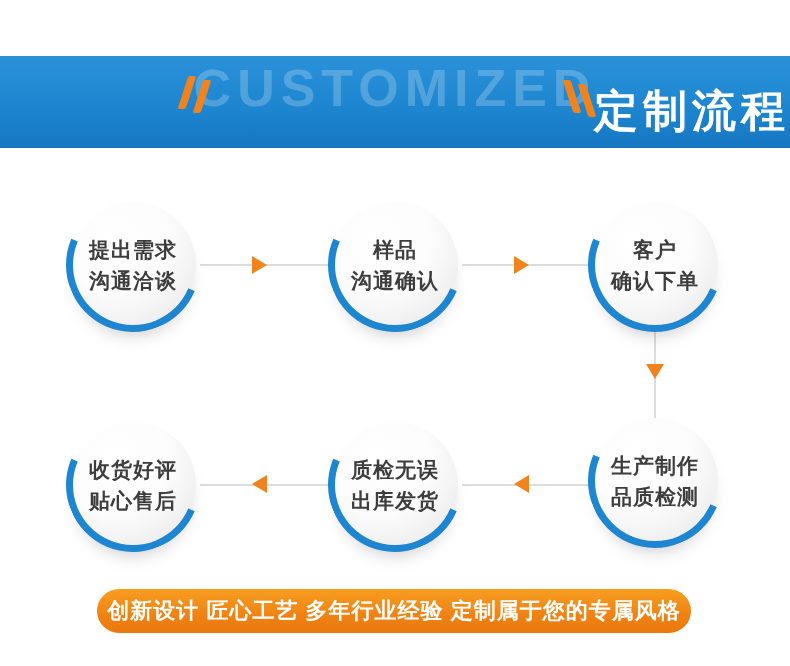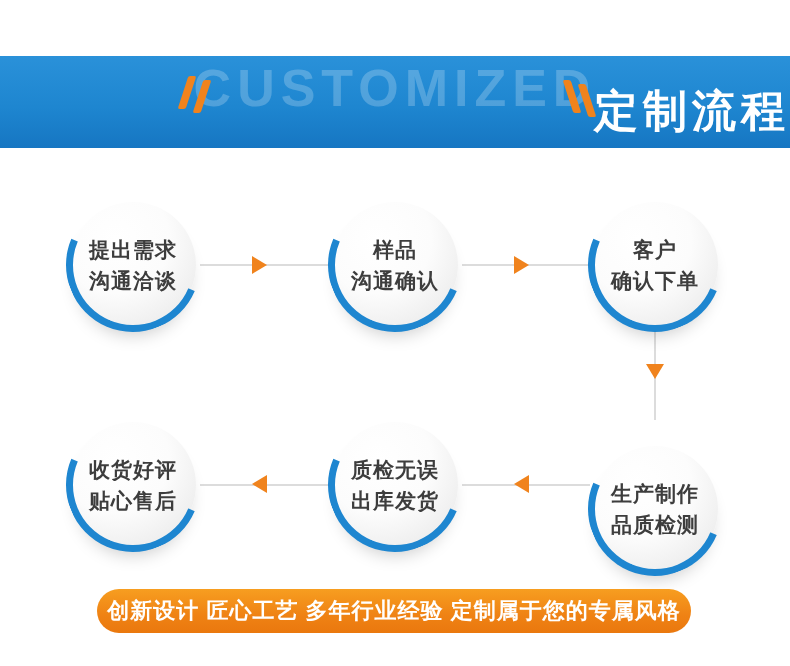--- a/index.html
+++ b/index.html
@@ -86,21 +86,21 @@
     line-height: 31px;
     font-weight: 600;
     color: #3d3d3d;
     letter-spacing: 1px;
   }
   .node-text span { display: block; }
 
   .pos-r1c1 { left: 70px;  top: 202px; }
   .pos-r1c2 { left: 332px; top: 202px; justify-content: center; }
   .pos-r1c3 { left: 592px; top: 202px; justify-content: center; }
-  .pos-r2c3 { left: 592px; top: 446px; }
+  .pos-r2c3 { left: 592px; top: 418px; }
   .pos-r2c2 { left: 332px; top: 422px; }
   .pos-r2c1 { left: 70px;  top: 422px; }
 
   
   .hline, .vline { position: absolute; background: #dcdcdc; }
   .hline { height: 2px; }
   .vline { width: 2px; }
   .line-1 { left: 200px; top: 264px; width: 130px; }
   .line-2 { left: 462px; top: 264px; width: 128px; }
   .line-3 { left: 654px; top: 332px; height: 88px; }

